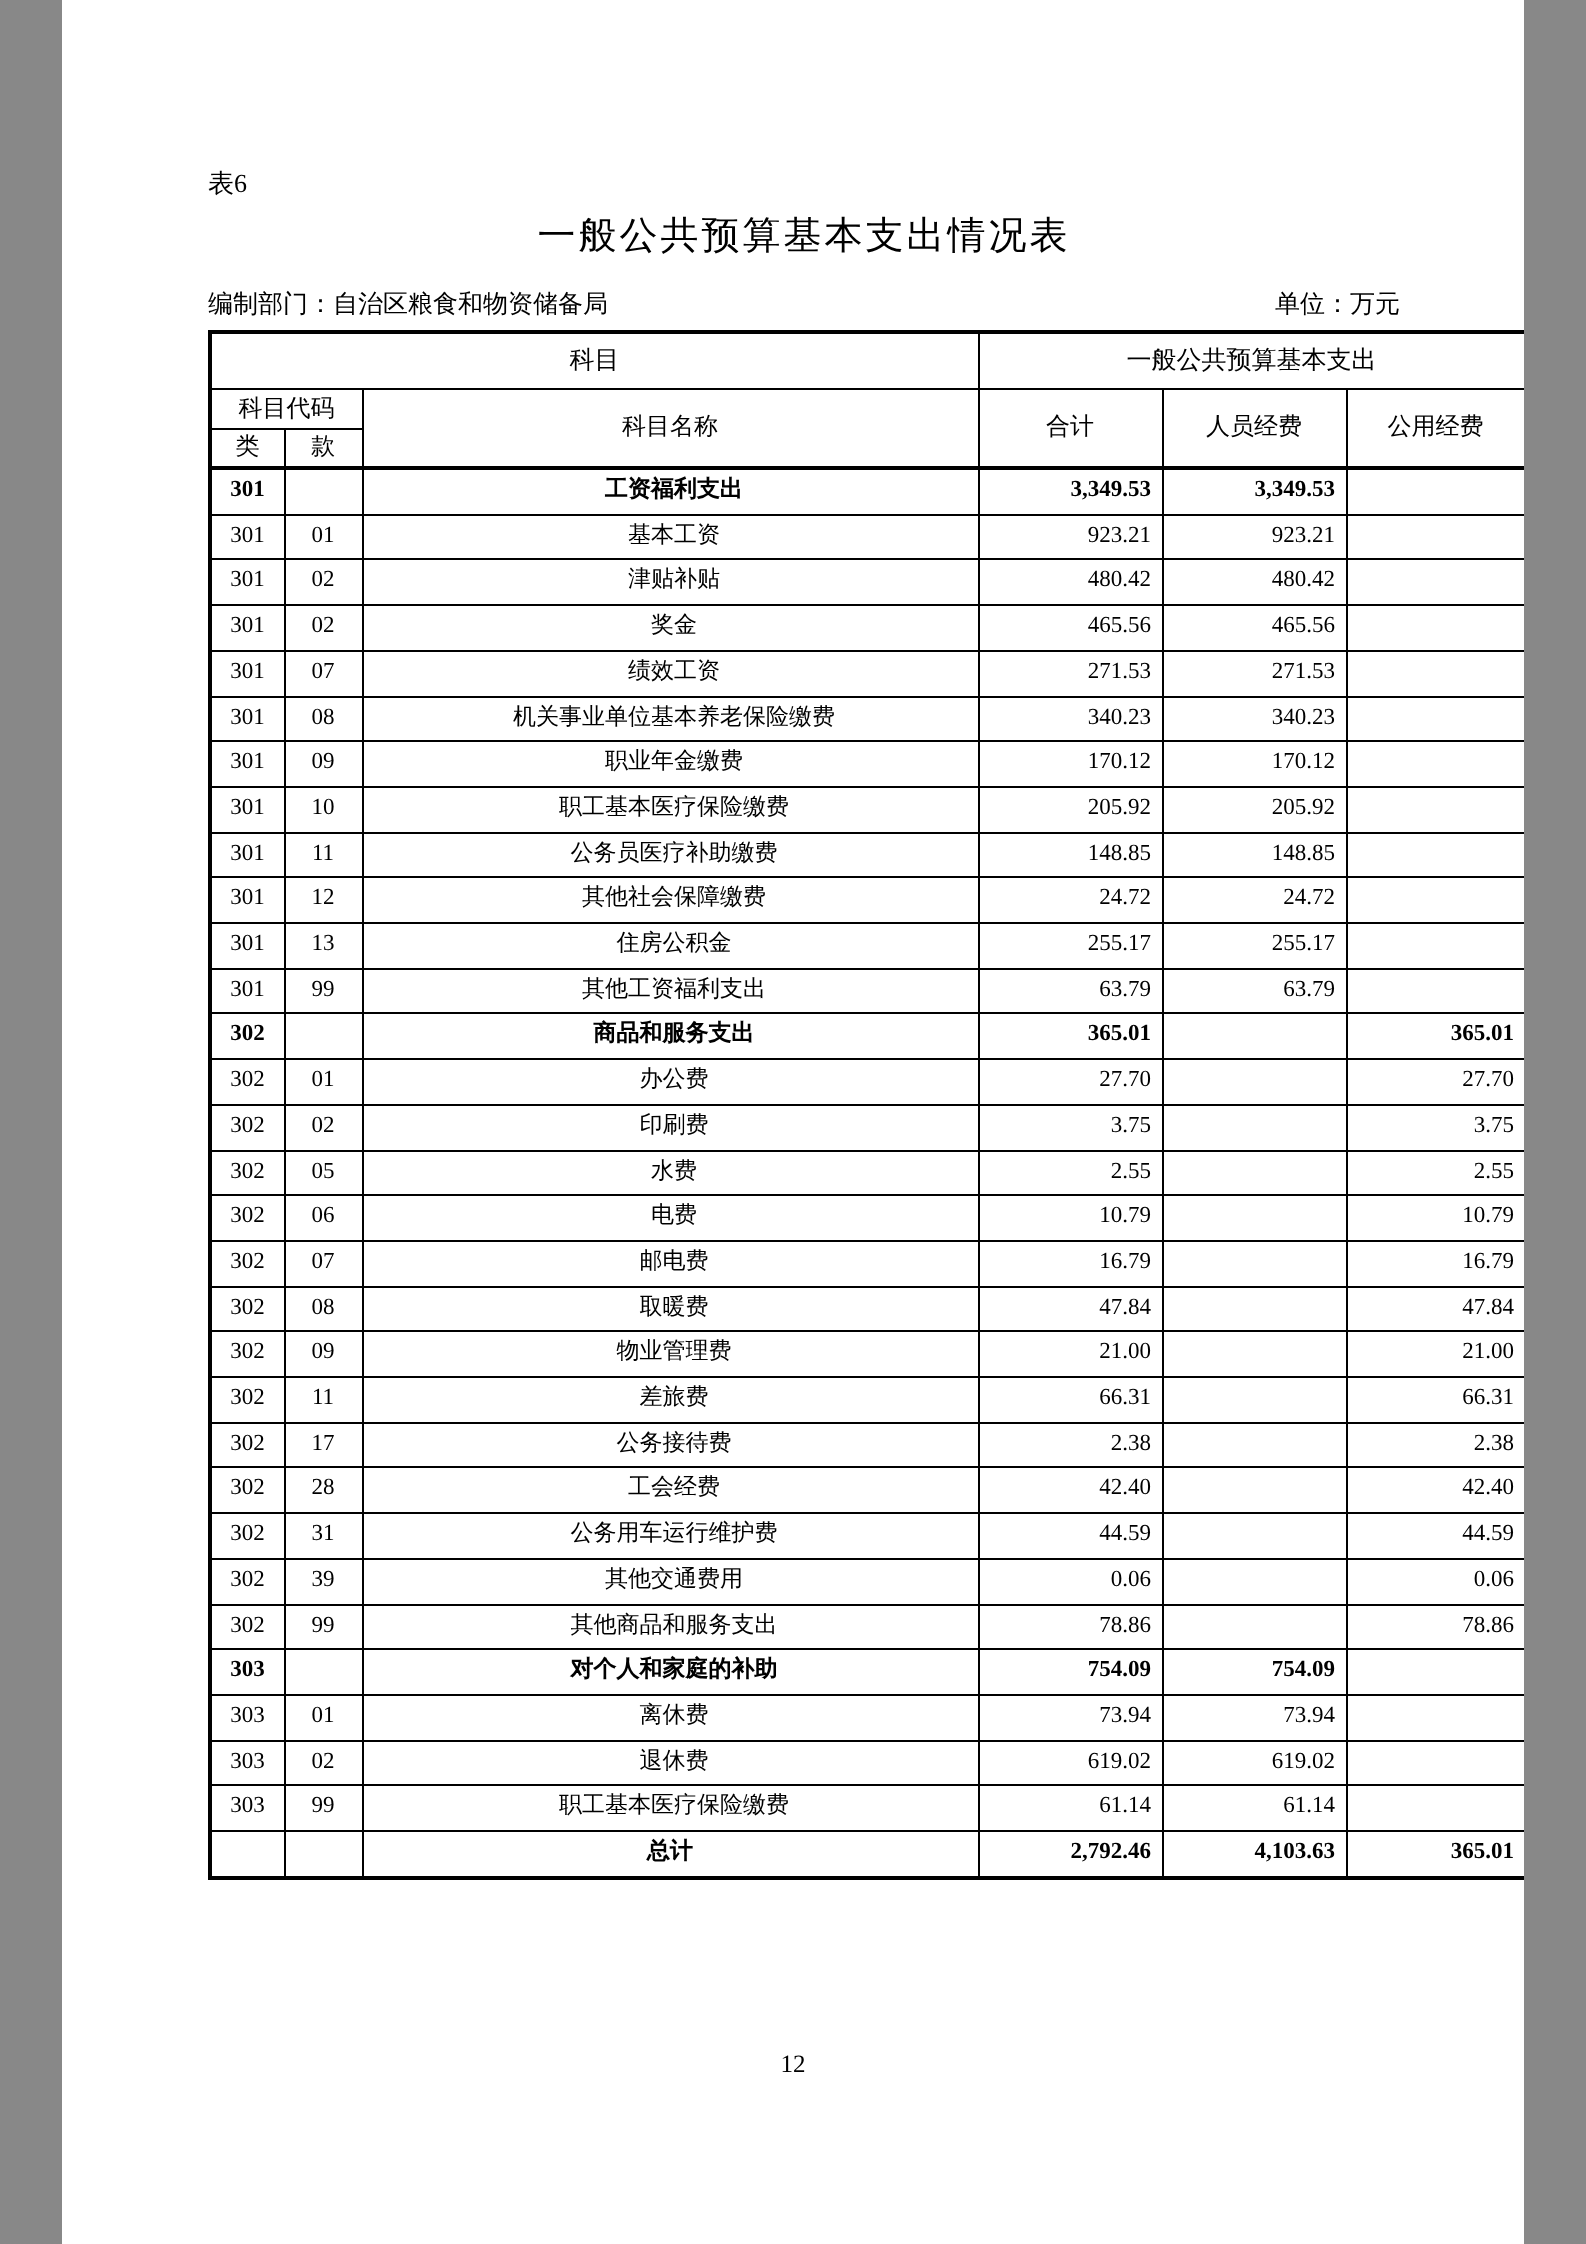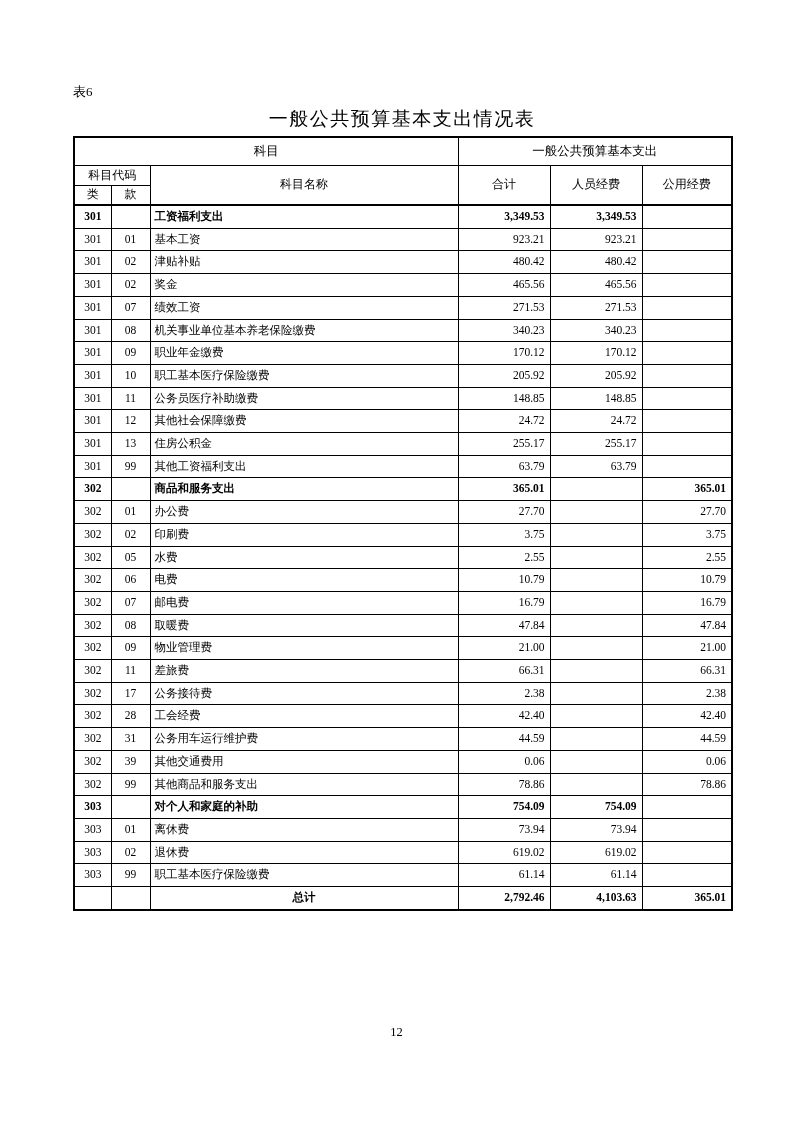--- a/index.html
+++ b/index.html
@@ -1,19 +1,19 @@
 <!DOCTYPE html>
 <html><head>
 <meta charset="utf-8">
 <style>
   * { margin: 0; padding: 0; box-sizing: border-box; }
   html, body { background: #888; }
   .page {
     position: relative;
-    width: 793px;
+    width: 731px;
     height: 1122px;
     background: #ffffff;
     margin: 0 auto;
     font-family: "Liberation Serif", "DejaVu Serif", serif;
     color: #000;
     overflow: hidden;
   }
   .content {
     padding: 84px 62px 0 73px;
   }
@@ -49,21 +49,21 @@
     font-size: 11.5px;
     overflow: hidden;
     white-space: nowrap;
   }
   thead tr.h1 th { height: 28px; font-size: 12.5px; margin-top: 44px; }
   thead tr.h2 th { height: 20px; font-size: 12px; }
   thead tr.h3 th { height: 20px; font-size: 12px; }
   thead tr.h3 th, thead tr.h2 th.rowspan { border-bottom: 2px solid #000; }
   tbody td { height: 21.7px; line-height: 21.7px; }
   td.code { text-align: center; }
-  td.name { text-align: left; padding-left: 4px; }
+  td.name { text-align: center; padding-left: 4px; }
   td.name.indent { }
   td.num { text-align: right; padding-right: 5px; }
   tr.group-row td { font-weight: bold; }
   tr.total-row td { font-weight: bold; }
   tr.total-row td.name { text-align: center; padding-left: 0; }
   .page-number {
     position: absolute;
     top: 1025px;
     left: 0;
     width: 100%;
@@ -74,20 +74,24 @@
 </head>
 <body>
 
 <div class="page">
   <div class="content">
 
     <div class="table-label">表6</div>
 
     <div class="doc-title">一般公共预算基本支出情况表</div>
 
+    <div class="meta-row">
+      <span>编制部门：自治区粮食和物资储备局</span>
+      <span>单位：万元</span>
+    </div>
 
     <table class="budget">
       <colgroup>
         <col style="width:37px">
         <col style="width:39px">
         <col style="width:308px">
         <col style="width:92px">
         <col style="width:92px">
         <col style="width:90px">
       </colgroup>

